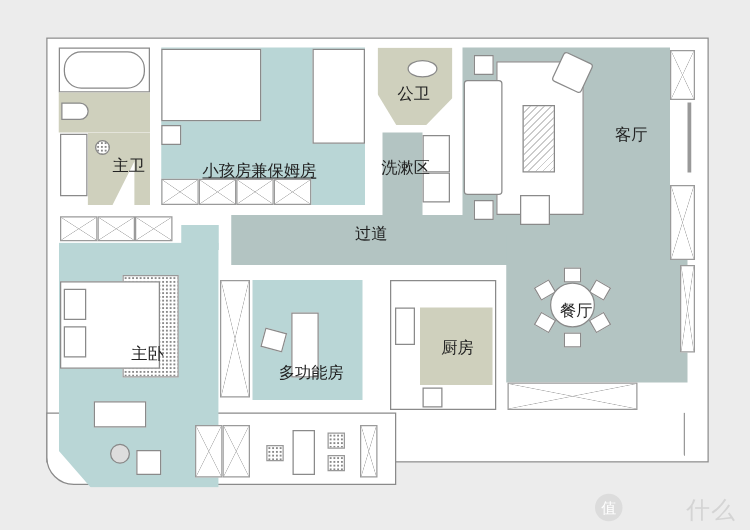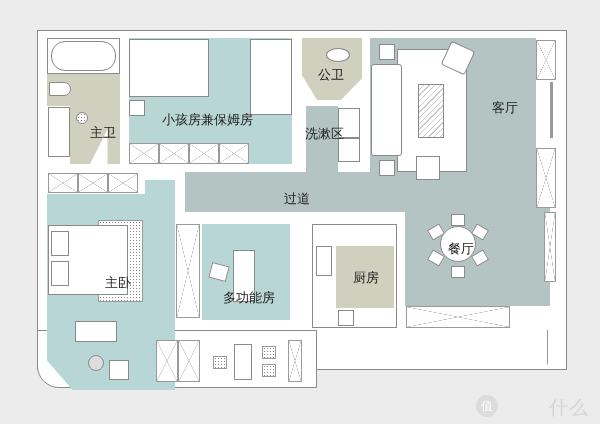--- a/index.html
+++ b/index.html
@@ -32,21 +32,21 @@
 <div class="abs floor-khaki" style="left:70px;top:106px;width:50px;height:58px;clip-path:polygon(0 0,100% 0,100% 100%,75% 100%,75% 40%,40% 100%,0 100%);"></div>
 <div class="abs white line" style="left:49px;top:82px;width:22px;height:14px;border-radius:0 8px 8px 0;"></div>
 <div class="abs white line" style="left:48px;top:107px;width:22px;height:50px;"></div>
 <div class="abs" style="left:76px;top:112px;width:12px;height:12px;border-radius:50%;border:1px solid #888;background-image:radial-gradient(#888 0.6px,#fff 0.8px);background-size:3px 3px;"></div>
 <span class="label" style="left:90px;top:124px;">主卫</span>
 
 <div class="abs floor-teal" style="left:129px;top:38px;width:163px;height:126px;"></div>
 <div class="abs white line" style="left:129px;top:39px;width:80px;height:58px;"></div>
 <div class="abs white line" style="left:250px;top:39px;width:42px;height:76px;"></div>
 <div class="abs white line" style="left:129px;top:100px;width:16px;height:16px;"></div>
-<span class="label" style="left:162px;top:111px;">小孩房兼保姆房</span>
+<span class="label" style="left:162px;top:128px;text-decoration:underline;">小孩房兼保姆房</span>
 <div class="abs cab" style="left:129px;top:143px;width:30px;height:21px;"></div>
 <div class="abs cab" style="left:159px;top:143px;width:30px;height:21px;"></div>
 <div class="abs cab" style="left:189px;top:143px;width:30px;height:21px;"></div>
 <div class="abs cab" style="left:219px;top:143px;width:30px;height:21px;"></div>
 
 <div class="abs floor-khaki" style="left:302px;top:38px;width:60px;height:62px;clip-path:polygon(0 0,100% 0,100% 65%,65% 100%,25% 100%,0 60%);"></div>
 <div class="abs white" style="left:326px;top:48px;width:24px;height:14px;border:1px solid #888;border-radius:50%;"></div>
 <span class="label" style="left:318px;top:66px;">公卫</span>
 
 <div class="abs floor-gray" style="left:306px;top:106px;width:32px;height:72px;"></div>
@@ -62,21 +62,21 @@
 <div class="abs" style="left:418px;top:84px;width:26px;height:54px;border:1px solid #888;background:repeating-linear-gradient(135deg,#fff 0 3px,#ccc 3px 4px);"></div>
 <div class="abs white line" style="left:445px;top:45px;width:26px;height:26px;transform:rotate(25deg);border-radius:3px;"></div>
 <div class="abs white line" style="left:416px;top:156px;width:24px;height:24px;"></div>
 <div class="abs white line" style="left:379px;top:44px;width:16px;height:16px;"></div>
 <div class="abs white line" style="left:379px;top:160px;width:16px;height:16px;"></div>
 <span class="label" style="left:492px;top:99px;">客厅</span>
 <div class="abs" style="left:550px;top:82px;width:3px;height:56px;background:#999;"></div>
 <div class="abs cab" style="left:536px;top:40px;width:20px;height:40px;"></div>
 <div class="abs cab" style="left:536px;top:148px;width:20px;height:60px;"></div>
 <div class="abs cab" style="left:544px;top:212px;width:12px;height:70px;"></div>
-<span class="label" style="left:284px;top:190px;">过道</span>
+<span class="label" style="left:284px;top:178px;">过道</span>
 
 <div class="abs white line" style="left:451px;top:214px;width:14px;height:12px;"></div>
 <div class="abs white line" style="left:451px;top:266px;width:14px;height:12px;"></div>
 <div class="abs white line" style="left:429px;top:226px;width:14px;height:12px;transform:rotate(-30deg);"></div>
 <div class="abs white line" style="left:473px;top:226px;width:14px;height:12px;transform:rotate(30deg);"></div>
 <div class="abs white line" style="left:429px;top:252px;width:14px;height:12px;transform:rotate(30deg);"></div>
 <div class="abs white line" style="left:473px;top:252px;width:14px;height:12px;transform:rotate(-30deg);"></div>
 <div class="abs white line" style="left:440px;top:226px;width:36px;height:36px;border-radius:50%;"></div>
 <span class="label" style="left:448px;top:240px;">餐厅</span>
 <div class="abs cab" style="left:406px;top:306px;width:104px;height:22px;"></div>

